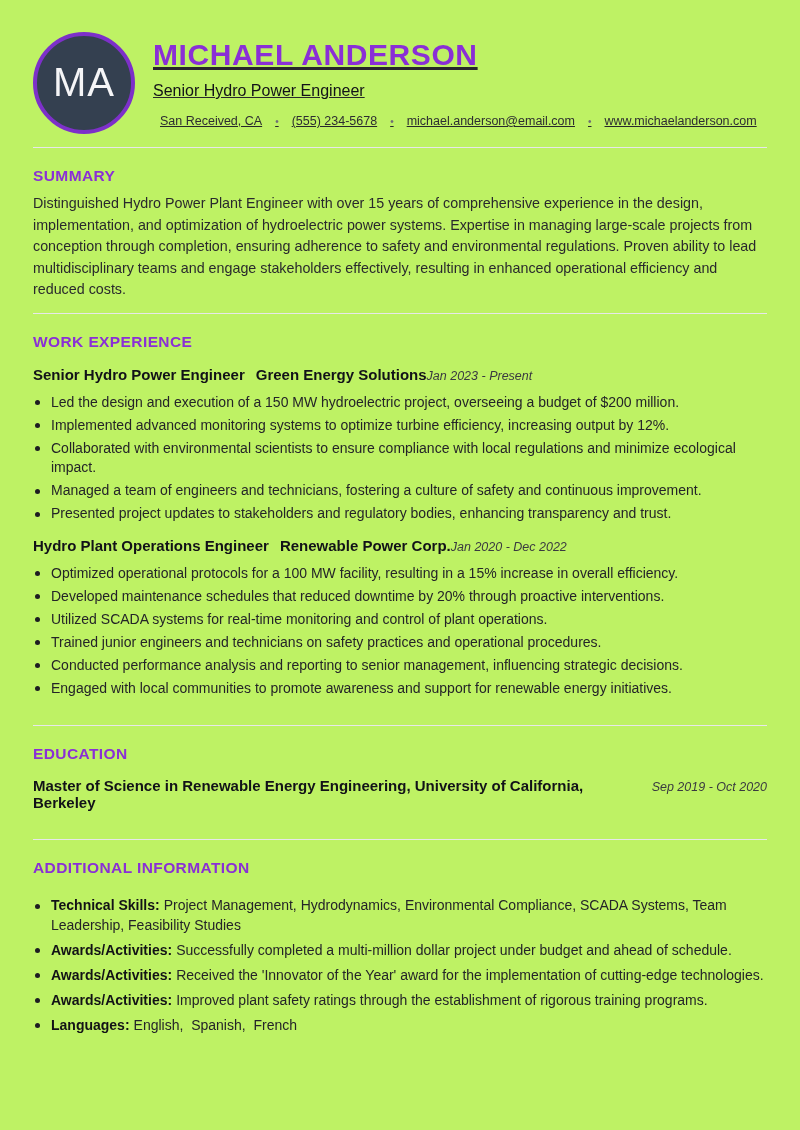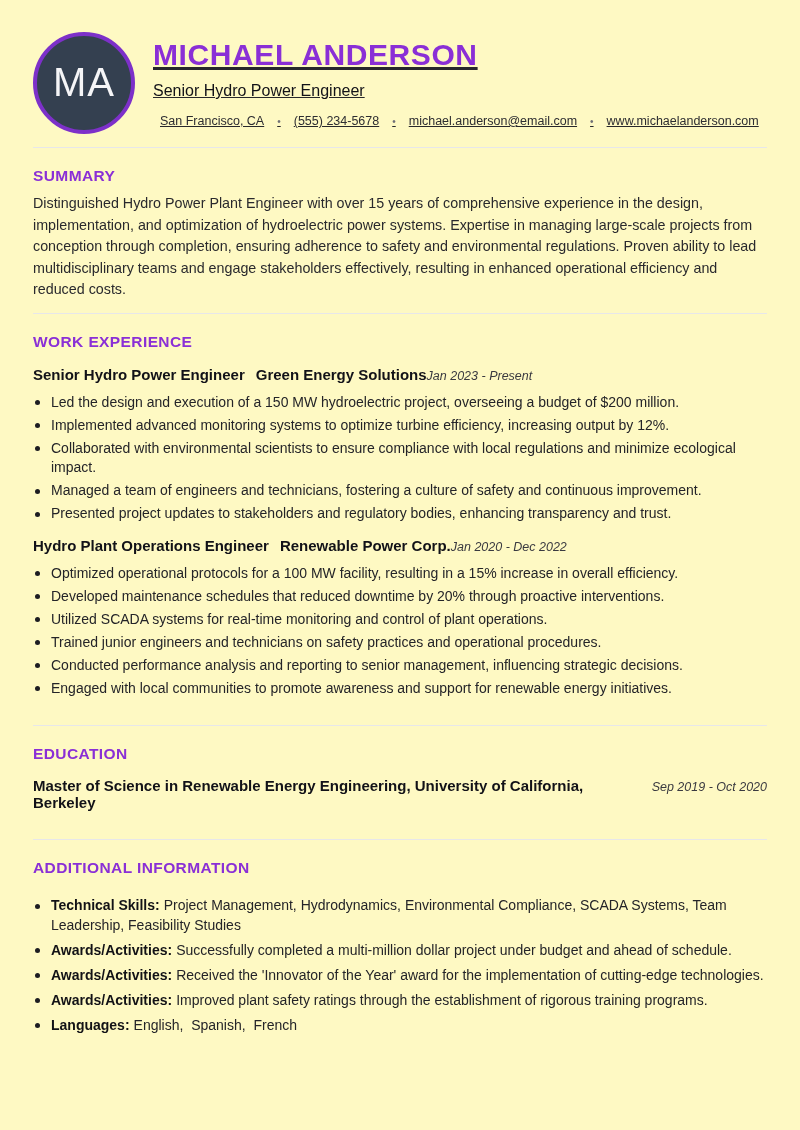--- a/index.html
+++ b/index.html
@@ -12,21 +12,21 @@
     --date:#3a3a40;
   }
   *{box-sizing:border-box;margin:0;padding:0;}
   html,body{background:#ffffff;}
   body{
     width:800px;height:1130px;
     font-family:"Liberation Sans","DejaVu Sans",sans-serif;
     color:var(--text);
     overflow:hidden;
   }
-  .page{width:800px;height:1130px;padding:32px 33px 0 33px;background:#fef9c3;}
+  .page{width:800px;height:1130px;padding:32px 33px 0 33px;background:#bef264;}
 
   
   .header{display:flex;gap:18px;}
   .avatar{
     flex:0 0 auto;
     width:102px;height:102px;border-radius:50%;
     background:var(--avatar-bg);
     border:4px solid var(--avatar-ring);
     display:flex;align-items:center;justify-content:center;
   }
@@ -114,21 +114,21 @@
 <div class="page">
 
   <div class="header">
     <div class="avatar">
       <span class="avatar-initials">MA</span>
     </div>
     <div class="header-main">
       <div class="name">MICHAEL ANDERSON</div>
       <div class="job-headline">Senior Hydro Power Engineer</div>
       <div class="contact-row">
-        <span>San Francisco, CA</span>
+        <span>San Received, CA</span>
         <span class="contact-sep">•</span>
         <span>(555) 234-5678</span>
         <span class="contact-sep">•</span>
         <span>michael.anderson@email.com</span>
         <span class="contact-sep">•</span>
         <span>www.michaelanderson.com</span>
       </div>
     </div>
   </div>
 

